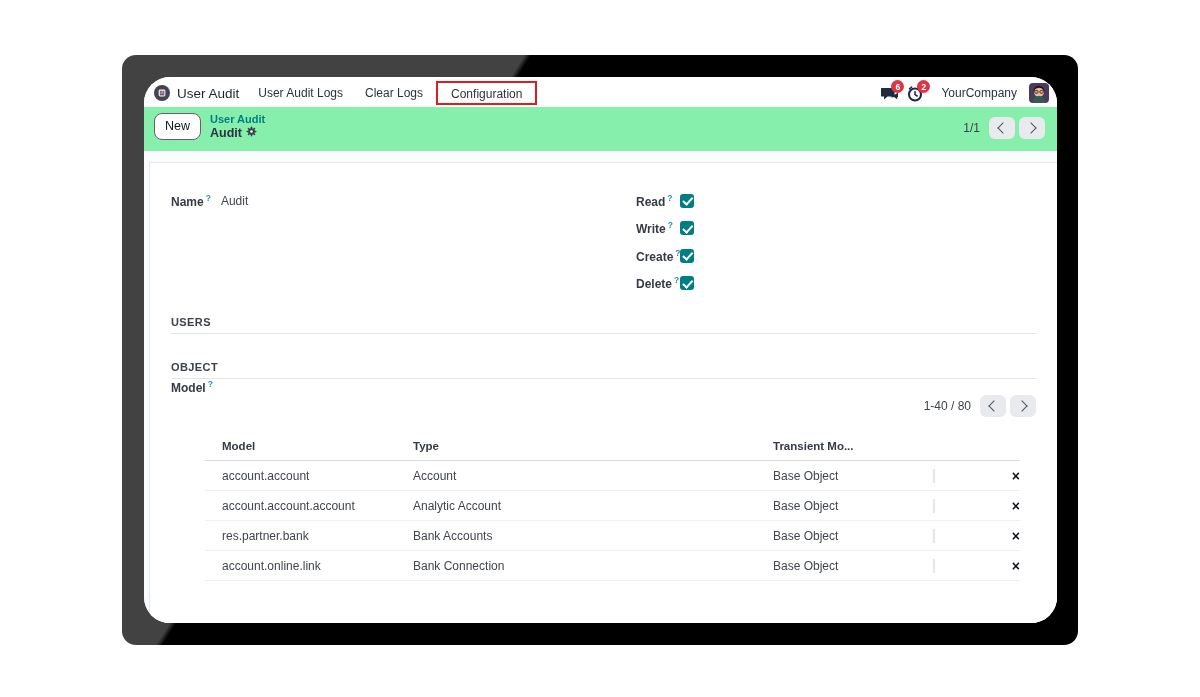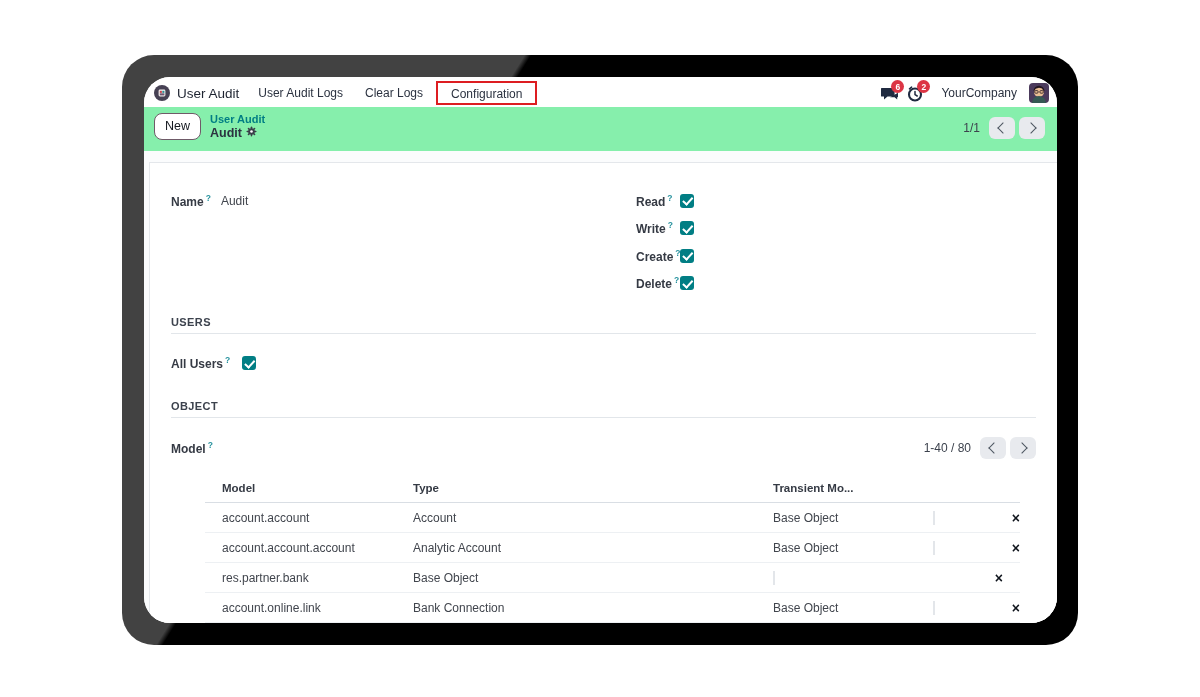--- a/index.html
+++ b/index.html
@@ -4,21 +4,21 @@
 <style>
   html,body{margin:0;padding:0;}
   body{
     width:1200px;height:697px;position:relative;background:#ffffff;
     font-family:"Liberation Sans","DejaVu Sans",sans-serif;
     -webkit-font-smoothing:antialiased;overflow:hidden;color:#41454d;
   }
   
   .device{
     position:absolute;left:122px;top:55px;width:956px;height:590px;
-    border-radius:32px;
+    border-radius:14px;
     background:linear-gradient(122deg,#424242 30.4%,#000 30.9%);
   }
   .screen{
     position:absolute;left:22px;top:22px;right:21px;bottom:22px;
     background:#fff;border-radius:26px;overflow:hidden;
     display:flex;flex-direction:column;
   }
   
   .navbar{height:28px;flex:0 0 28px;display:flex;align-items:center;padding:2px 8px 0 10px;background:#fff;}
   .app-icon{width:16px;height:16px;flex:0 0 16px;}
@@ -75,21 +75,21 @@
     border:solid #fff;border-width:0 2px 2px 0;transform:rotate(42deg);
   }
   .section-hd{
     font-size:11px;font-weight:700;letter-spacing:.4px;color:#3c424d;
     padding-bottom:5px;border-bottom:1px solid #e2e6ea;
   }
   .sec-users{margin-top:19px;}
   .allusers-row{display:flex;align-items:center;margin-top:19px;height:20px;}
   .allusers-row .cb{margin-left:12px;}
   .sec-object{margin-top:27px;}
-  .model-row{display:flex;align-items:center;margin-top:19px;}
+  .model-row{display:flex;align-items:flex-start;flex-direction:column;}
   .model-row .pager{margin-left:auto;margin-top:0;}
   
   .mtable{margin:18px 16px 0 34px;}
   .tgrid{display:grid;grid-template-columns:208px 360px 160px 70px 17px;align-items:center;}
   .thead{padding:5px 0 8px 0;border-bottom:1px solid #d9dee4;}
   .th{font-size:11.5px;font-weight:700;color:#353a44;white-space:nowrap;overflow:hidden;}
   .td{font-size:12px;color:#41454d;white-space:nowrap;overflow:hidden;}
   .c1{padding-left:17px;}
   .trow{height:29px;border-bottom:1px solid #edf0f3;cursor:pointer;}
   .cb-off{width:12px;height:12px;border:1px solid #e3e6ea;background:#fbfcfd;border-radius:2px;}
@@ -203,24 +203,20 @@
             </div>
             <div class="perm-row">
               <span class="perm-label f-label"><span>Delete</span><sup class="help">?</sup></span>
               <span class="cb"></span>
             </div>
           </div>
         </div>
 
         <div class="section-hd sec-users">USERS</div>
 
-        <div class="allusers-row">
-          <span class="f-label"><span>All Users</span><sup class="help">?</sup></span>
-          <span class="cb"></span>
-        </div>
 
         <div class="section-hd sec-object">OBJECT</div>
 
         <div class="model-row">
           <span class="f-label"><span>Model</span><sup class="help">?</sup></span>
           <div class="pager">
             <span class="pager-text">1-40 / 80</span>
             <button class="pg-btn">
                 <span class="chev l"></span>
               </button>
@@ -249,20 +245,21 @@
   <div class="tgrid trow">
     <span class="td c1">account.account.account</span>
     <span class="td">Analytic Account</span>
     <span class="td">Base Object</span>
     <span class="td"><span class="cb-off"></span></span>
     <span class="td del">×</span>
   </div>
 
   <div class="tgrid trow">
     <span class="td c1">res.partner.bank</span>
+    <span class="td">Bank Accounts</span>
     <span class="td">Base Object</span>
     <span class="td"><span class="cb-off"></span></span>
     <span class="td del">×</span>
   </div>
 
   <div class="tgrid trow">
     <span class="td c1">account.online.link</span>
     <span class="td">Bank Connection</span>
     <span class="td">Base Object</span>
     <span class="td"><span class="cb-off"></span></span>

